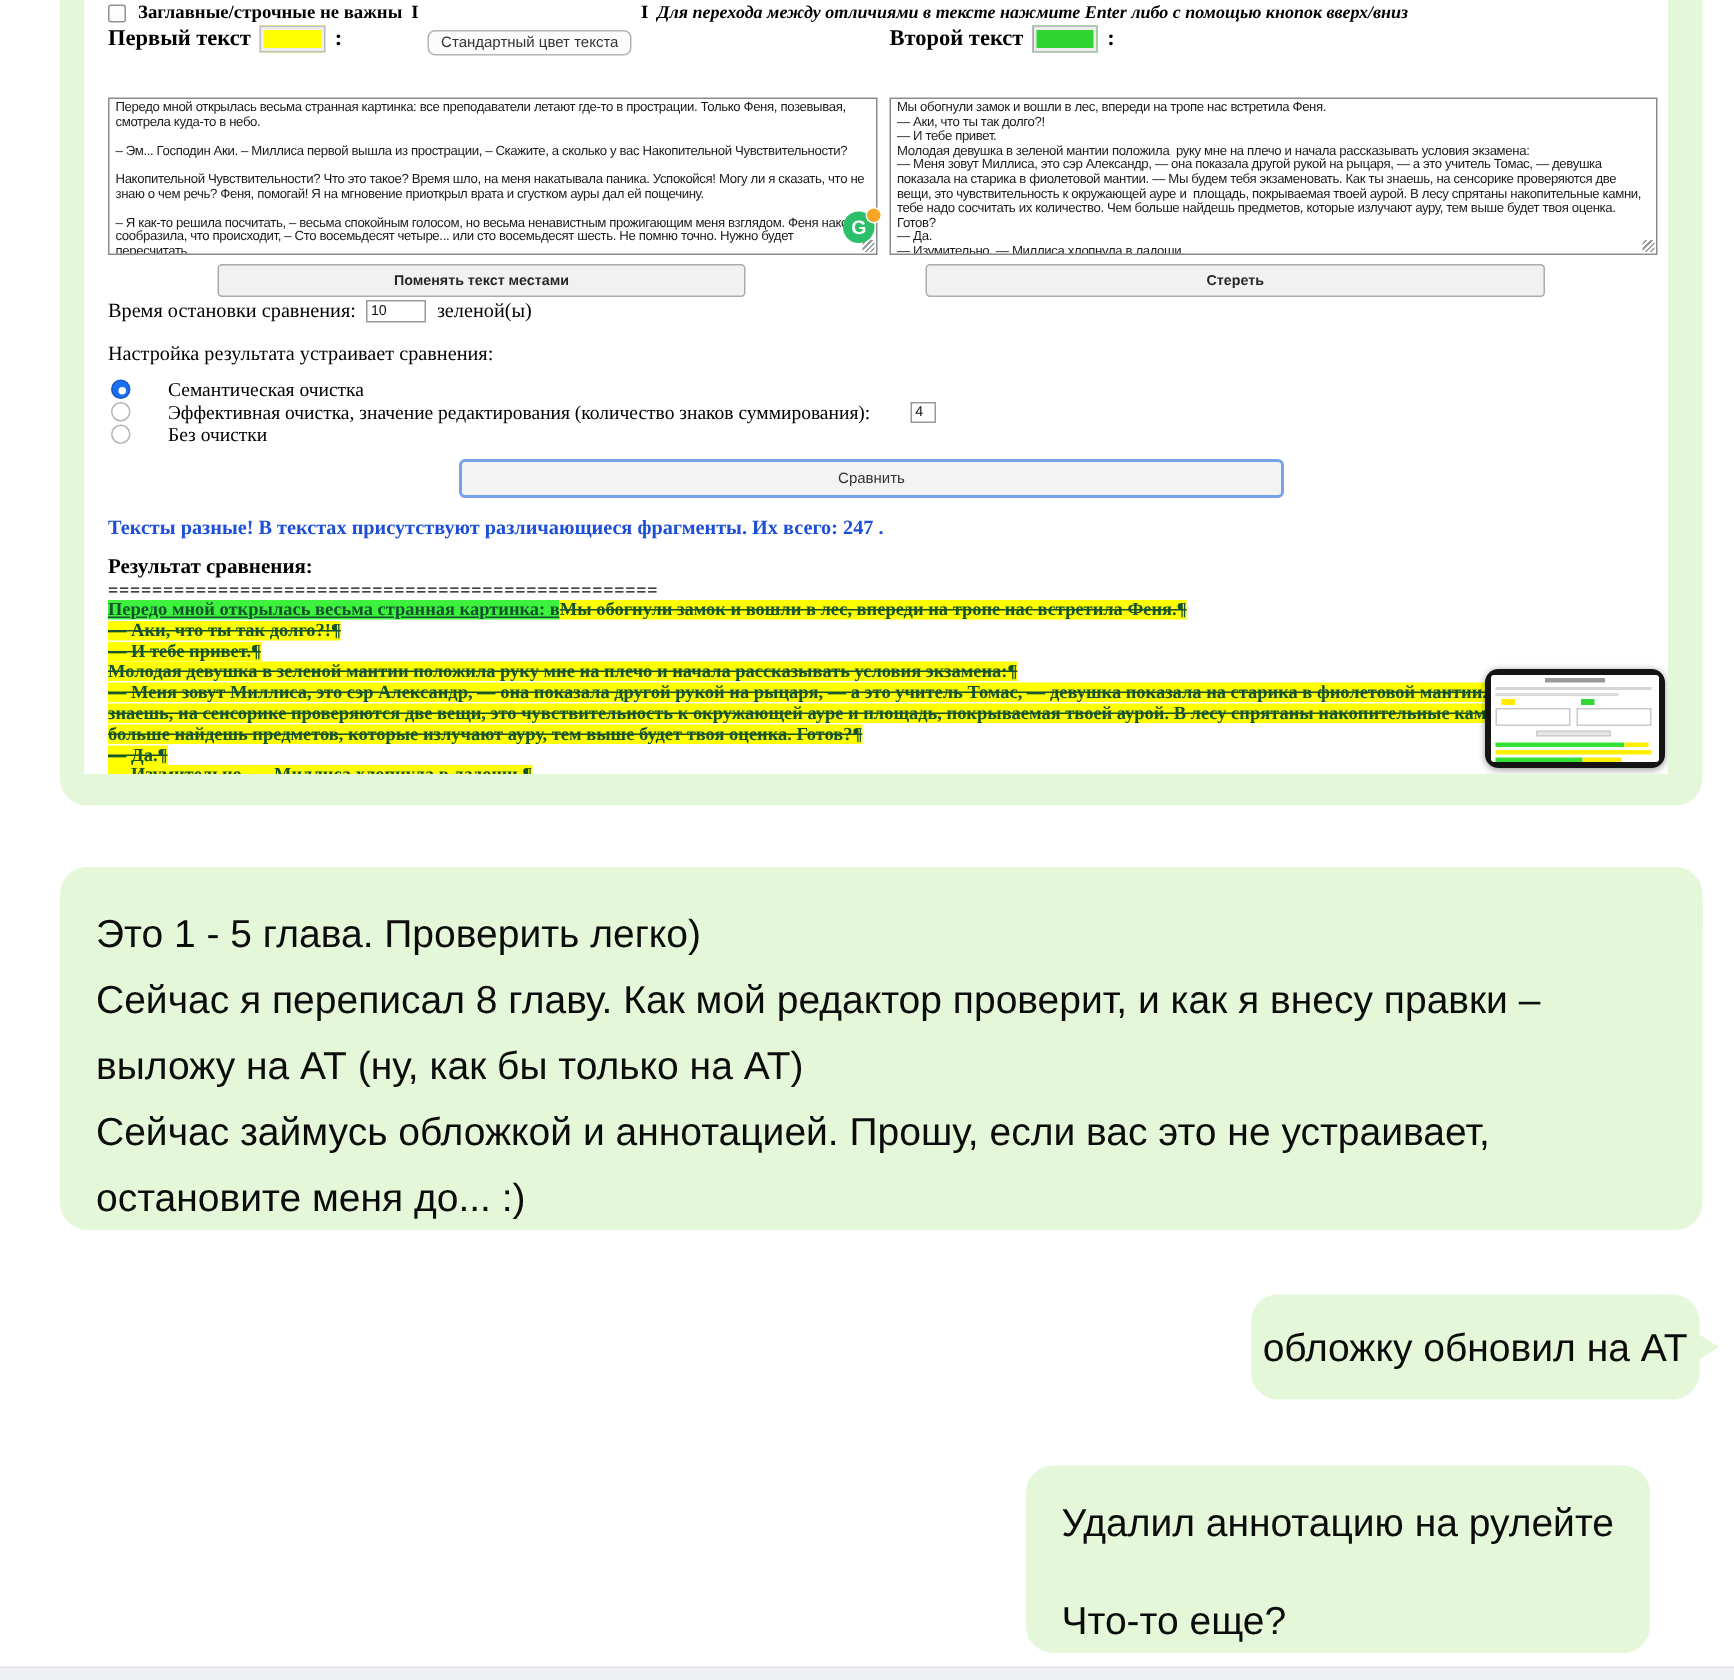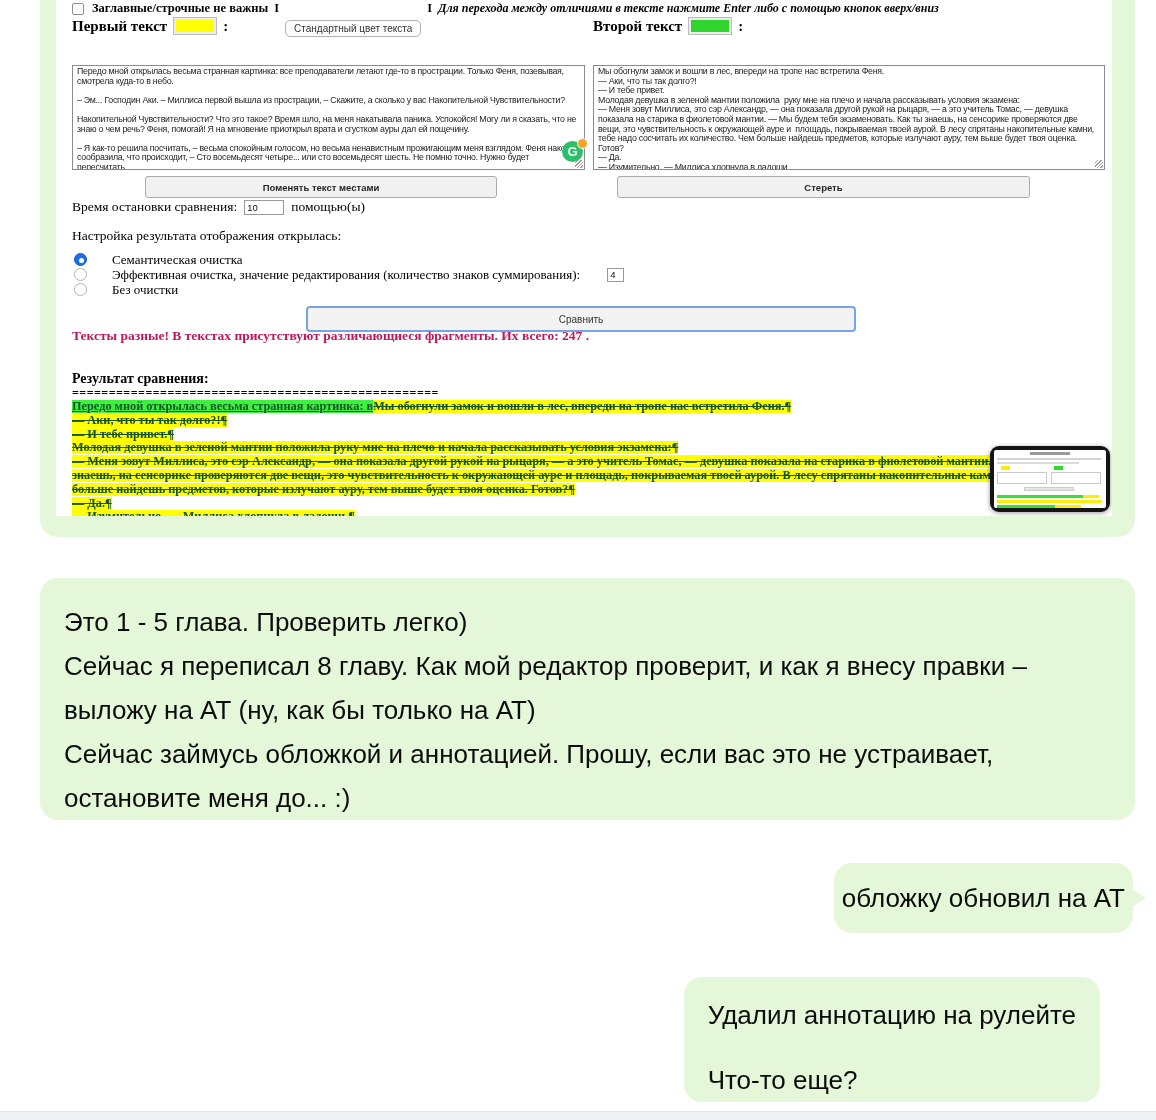--- a/index.html
+++ b/index.html
@@ -59,21 +59,21 @@
              font:13px "Liberation Serif",serif;color:#000;white-space:nowrap;}
   #radio-row1{top:260px;} #radio-row2{top:275px;} #radio-row3{top:290px;}
   .radio{width:13px;height:13px;border-radius:50%;box-sizing:border-box;position:relative;flex:none;}
   .radio.off{border:1px solid #b4b4b4;background:#fff;}
   .radio.on{background:#1a6ef0;border:1px solid #155cc9;}
   .radio.on::after{content:"";position:absolute;left:3.5px;top:3.5px;width:5px;height:5px;border-radius:50%;background:#fff;}
   #inp-edit{width:17px;height:14px;margin-left:2px;}
   #btn-compare{position:absolute;left:250px;top:314px;width:550px;height:26px;background:#f3f3f3;
                border:2px solid #77a4e8;border-radius:4px;display:flex;align-items:center;justify-content:center;
                font:10px "Liberation Sans",sans-serif;color:#333;box-sizing:border-box;}
-  .summary{position:absolute;left:16px;top:336px;font:bold 13.5px "Liberation Serif",serif;color:#be185d;white-space:nowrap;}
+  .summary{position:absolute;left:16px;top:352px;font:bold 13.5px "Liberation Serif",serif;color:#1d4ed8;white-space:nowrap;}
   .res-title{position:absolute;left:16px;top:379px;font:bold 14px "Liberation Serif",serif;color:#000;}
   .divider{position:absolute;left:16px;top:394px;font:bold 12px "Liberation Serif",serif;letter-spacing:.5px;color:#000;}
   .res-block{position:absolute;left:16px;top:408px;width:1032px;
              font:bold 12.3px/13.8px "Liberation Serif",serif;color:#14532d;}
   .res-line{white-space:nowrap;overflow:hidden;}
   .ins{background:#3cf23c;text-decoration:underline;}
   .del{background:#ffff00;text-decoration:line-through;}
 
   
   .pip{position:absolute;left:934px;top:454px;width:120px;height:66px;background:#141414;border-radius:9px;
@@ -144,24 +144,24 @@
       <div class="corner" id="corner2"></div>
       <div class="grammarly">G</div>
       <div class="grammarly-badge"></div>
 
       <div class="tool-btn" id="btn-erase">Стереть</div>
       <div class="tool-btn" id="btn-swap">Поменять текст местами</div>
 
       <div class="time-row">
         <span>Время остановки сравнения:</span>
         <input class="small-input" id="inp-time" value="10" style="">
-        <span>помощью(ы)</span>
-      </div>
-
-      <div class="settings-title">Настройка результата отображения открылась:</div>
+        <span>зеленой(ы)</span>
+      </div>
+
+      <div class="settings-title">Настройка результата устраивает сравнения:</div>
 
       <div class="radio-row" id="radio-row1">
         <span class="radio on"></span>
         <span>Семантическая очистка</span>
       </div>
       <div class="radio-row" id="radio-row2">
         <span class="radio off"></span>
         <span>Эффективная очистка, значение редактирования (количество знаков суммирования):</span>
         <input class="small-input" id="inp-edit" value="4" style="">
       </div>

